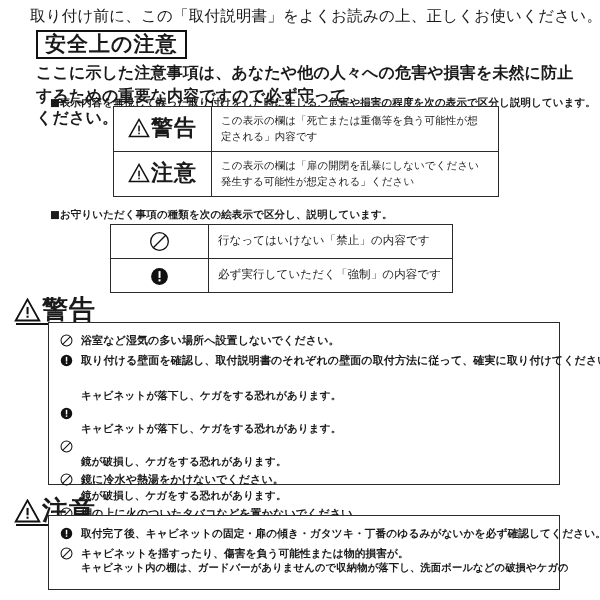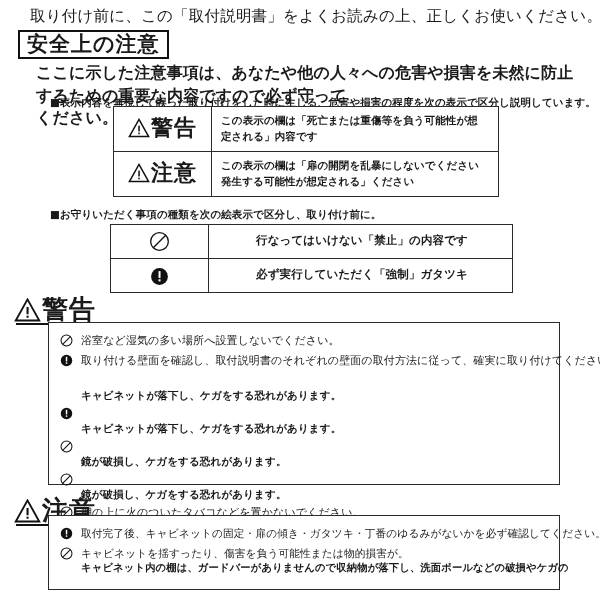--- a/index.html
+++ b/index.html
@@ -34,21 +34,21 @@
     font-size: 15.5px;
     font-weight: 500;
     letter-spacing: 0.2px;
     white-space: nowrap;
     margin-left: 8px;
   }
 
   
   .safety-title-box {
     position: absolute;
-    left: 18px;
+    left: 36px;
     top: 30px;
     border: 2px solid #111;
     padding: 1px 7px 2px 7px;
     font-size: 21px;
     font-weight: bold;
     letter-spacing: 1px;
     line-height: 1.05;
     background: #fff;
   }
 
@@ -99,36 +99,35 @@
   }
   .legend-table .sym-cell {
     width: 97px;
     text-align: center;
     padding: 0;
   }
   .legend-table .txt-cell {
     padding: 4px 6px 5px 9px;
     font-size: 10.5px;
     line-height: 1.5;
-    font-weight: 700;
+    font-weight: 400;
     letter-spacing: 0.1px;
   }
 
   #table-severity {
     left: 113px;
     top: 106px;
     width: 386px;
   }
   #table-severity .sym-cell { height: 44px; }
 
   #table-symbols {
     left: 110px;
     top: 224px;
-    width: 403px;
-    text-align: center;
+    width: 343px;
   }
   #table-symbols .sym-cell { height: 33px; }
   #table-symbols .txt-cell { font-size: 11.5px; }
 
   
   .tri-label {
     display: inline-flex;
     align-items: center;
     justify-content: center;
     gap: 1px;
@@ -222,21 +221,21 @@
     text-align: center;
   }
   .item-ico .ico-prohibit,
   .item-ico .ico-mandatory {
     width: 13px;
     height: 13px;
   }
   .item-body { flex: 1 1 auto; min-width: 0; }
   .item-title {
     font-size: 11px;
-    font-weight: 400;
+    font-weight: 700;
     line-height: 1.32;
     letter-spacing: 0.1px;
     white-space: nowrap;
   }
   .item-sub {
     font-size: 10.5px;
     font-weight: 600;
     line-height: 1.35;
     letter-spacing: 0.15px;
     padding-left: 34px;
@@ -292,42 +291,42 @@
           </span>
         </td>
         <td class="txt-cell">
           <div>この表示の欄は「扉の開閉を乱暴にしないでください</div>
           <div>発生する可能性が想定される」ください</div>
         </td>
       </tr>
     </tbody>
   </table>
 
-  <div class="note-line2">■お守りいただく事項の種類を次の絵表示で区分し、取り付け前に。</div>
+  <div class="note-line2">■お守りいただく事項の種類を次の絵表示で区分し、説明しています。</div>
 
   <table class="legend-table" id="table-symbols">
     <tbody>
       <tr>
         <td class="sym-cell">
           <svg class="ico-prohibit" viewBox="0 0 24 24">
             <circle cx="12" cy="12" r="10.1" fill="none" stroke="#111" stroke-width="1.5"></circle>
             <line x1="4.9" y1="19.1" x2="19.1" y2="4.9" stroke="#111" stroke-width="1.5"></line>
           </svg>
         </td>
         <td class="txt-cell">行なってはいけない「禁止」の内容です</td>
       </tr>
       <tr>
         <td class="sym-cell">
           <svg class="ico-mandatory" viewBox="0 0 24 24">
             <circle cx="12" cy="12" r="10.6" fill="#111"></circle>
             <rect x="10.8" y="5.2" width="2.5" height="8.6" fill="#fff"></rect>
             <rect x="10.8" y="15.5" width="2.5" height="2.7" fill="#fff"></rect>
           </svg>
         </td>
-        <td class="txt-cell">必ず実行していただく「強制」ガタツキ</td>
+        <td class="txt-cell">必ず実行していただく「強制」の内容です</td>
       </tr>
     </tbody>
   </table>
 
   <div class="section-head" id="head-warning">
     <svg class="tri-ico-lg" viewBox="0 0 24 22">
       <path d="M12 1.3 L22.8 20.6 L1.2 20.6 Z" fill="none" stroke="#111" stroke-width="1.7" stroke-linejoin="miter"></path>
       <rect x="11.1" y="8.2" width="1.9" height="6.7" fill="#111"></rect>
       <rect x="11.1" y="16.2" width="1.9" height="1.9" fill="#111"></rect>
     </svg>
@@ -395,20 +394,21 @@
     </div>
 
     <div class="item">
       <span class="item-ico">
         <svg class="ico-prohibit" viewBox="0 0 24 24">
           <circle cx="12" cy="12" r="10.1" fill="none" stroke="#111" stroke-width="1.9"></circle>
           <line x1="4.9" y1="19.1" x2="19.1" y2="4.9" stroke="#111" stroke-width="1.9"></line>
         </svg>
       </span>
       <span class="item-body">
+        <span class="item-title">鏡に冷水や熱湯をかけないでください。</span>
         <span class="item-sub">
           <span class="sub-line">鏡が破損し、ケガをする恐れがあります。</span>
         </span>
       </span>
     </div>
 
     <div class="item">
       <span class="item-ico">
         <svg class="ico-prohibit" viewBox="0 0 24 24">
           <circle cx="12" cy="12" r="10.1" fill="none" stroke="#111" stroke-width="1.9"></circle>

